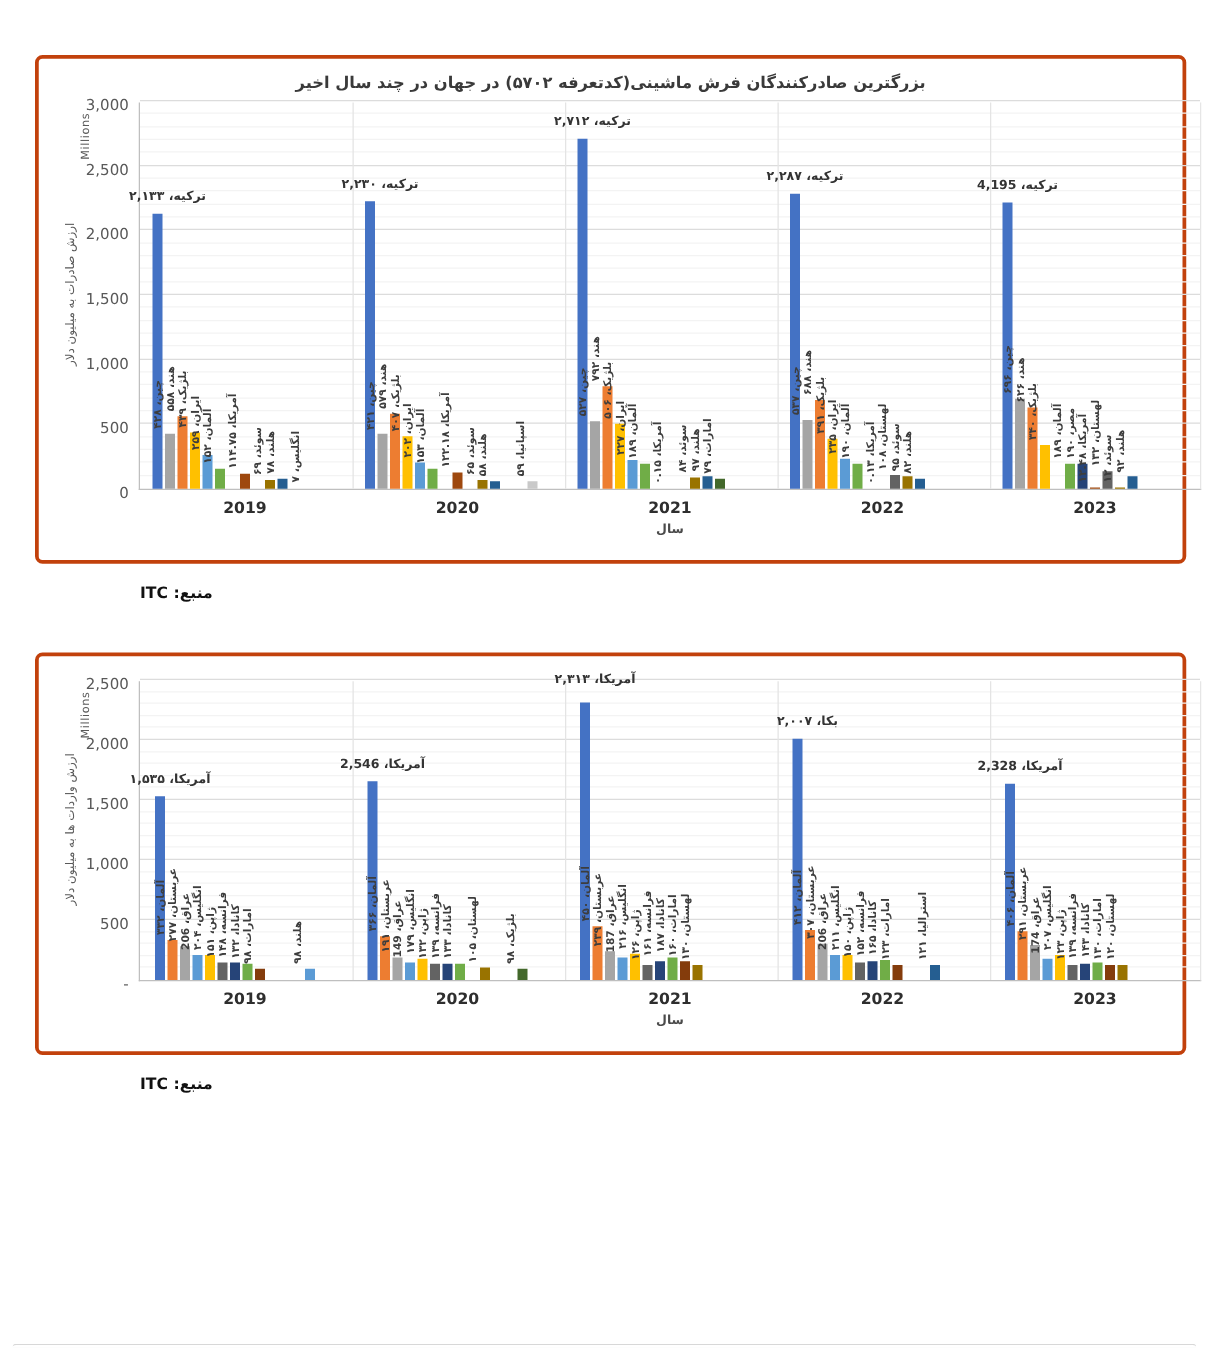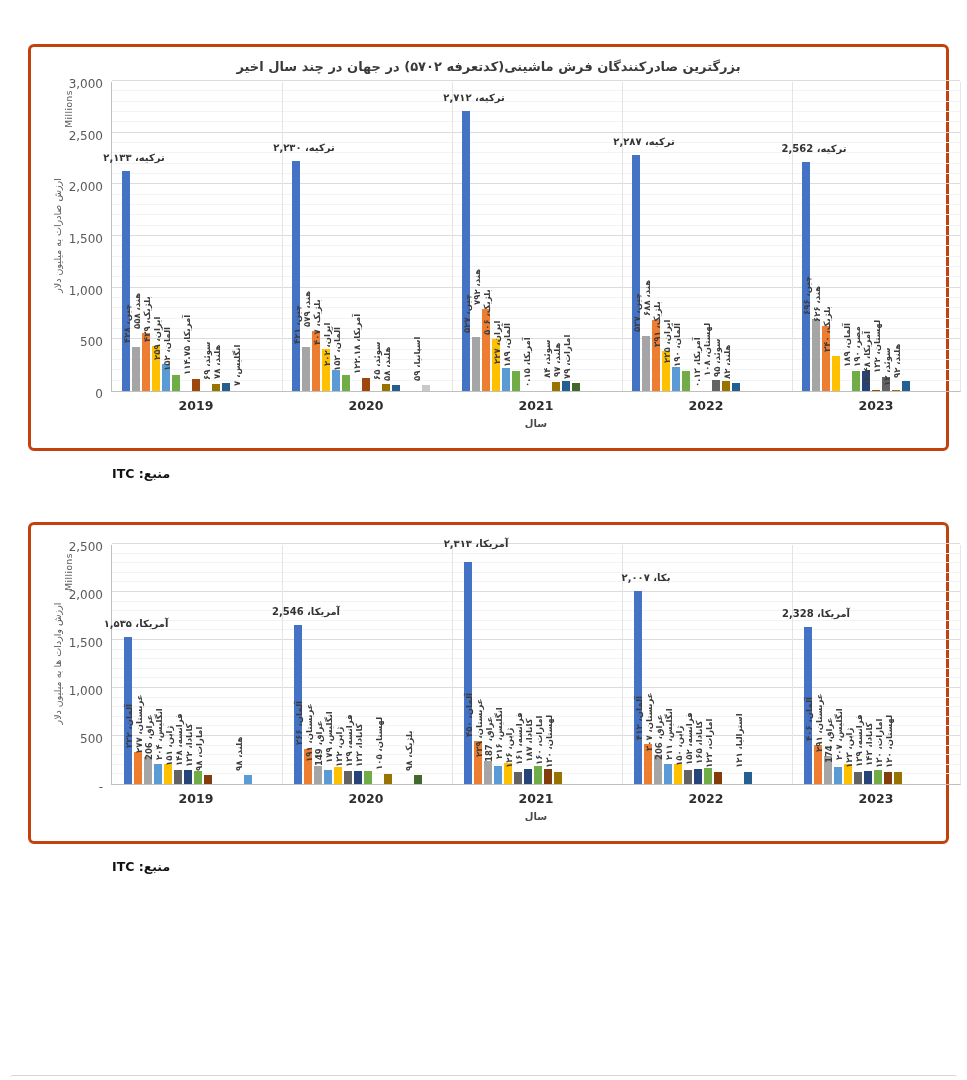--- a/index.html
+++ b/index.html
@@ -177,21 +177,21 @@
             <div class="bar" style="left: 570px; width: 8px; height: 20px; background: rgb(112, 173, 71);"></div>
             <div class="rlabel" style="left: 569.5px; bottom: 23.6333px;">آلمان، ۱۹۰</div>
             <div class="rlabel" style="left: 589.5px; bottom: 4.01343px;">آمریکا، ۰.۱۳</div>
             <div class="bar" style="left: 600px; width: 8px; height: 11px; background: rgb(99, 99, 99);"></div>
             <div class="rlabel" style="left: 599.5px; bottom: 15.16px;">لهستان، ۱۰۸</div>
             <div class="bar" style="left: 610px; width: 8px; height: 10px; background: rgb(153, 115, 0);"></div>
             <div class="rlabel" style="left: 609.5px; bottom: 13.8167px;">سوئد، ۹۵</div>
             <div class="bar" style="left: 620px; width: 8px; height: 8px; background: rgb(37, 94, 145);"></div>
             <div class="rlabel" style="left: 619.5px; bottom: 12.4733px;">هلند، ۸۲</div>
             <div class="bar" style="left: 690px; width: 8px; height: 229px; background: rgb(68, 114, 196);"></div>
-            <div class="tlabel" style="left: 702px; bottom: 236.883px;">ترکیه، 2,562</div>
+            <div class="tlabel" style="left: 702px; bottom: 236.883px;">ترکیه، 4,195</div>
             <div class="bar" style="left: 700px; width: 8px; height: 72px; background: rgb(165, 165, 165);"></div>
             <div class="rlabel" style="left: 699.5px; bottom: 75.92px;">چین، ۶۹۶</div>
             <div class="bar" style="left: 710px; width: 8px; height: 65px; background: rgb(237, 125, 49);"></div>
             <div class="rlabel" style="left: 709.5px; bottom: 68.6867px;">هند، ۶۲۶</div>
             <div class="bar" style="left: 720px; width: 8px; height: 35px; background: rgb(255, 192, 0);"></div>
             <div class="rlabel" style="left: 719.5px; bottom: 39.1333px;">بلژیک، ۳۴۰</div>
             <div class="bar" style="left: 740px; width: 8px; height: 20px; background: rgb(112, 173, 71);"></div>
             <div class="rlabel" style="left: 739.5px; bottom: 23.53px;">آلمان، ۱۸۹</div>
             <div class="bar" style="left: 750px; width: 8px; height: 20px; background: rgb(38, 68, 120);"></div>
             <div class="rlabel" style="left: 749.5px; bottom: 23.6333px;">مصر، ۱۹۰</div>

